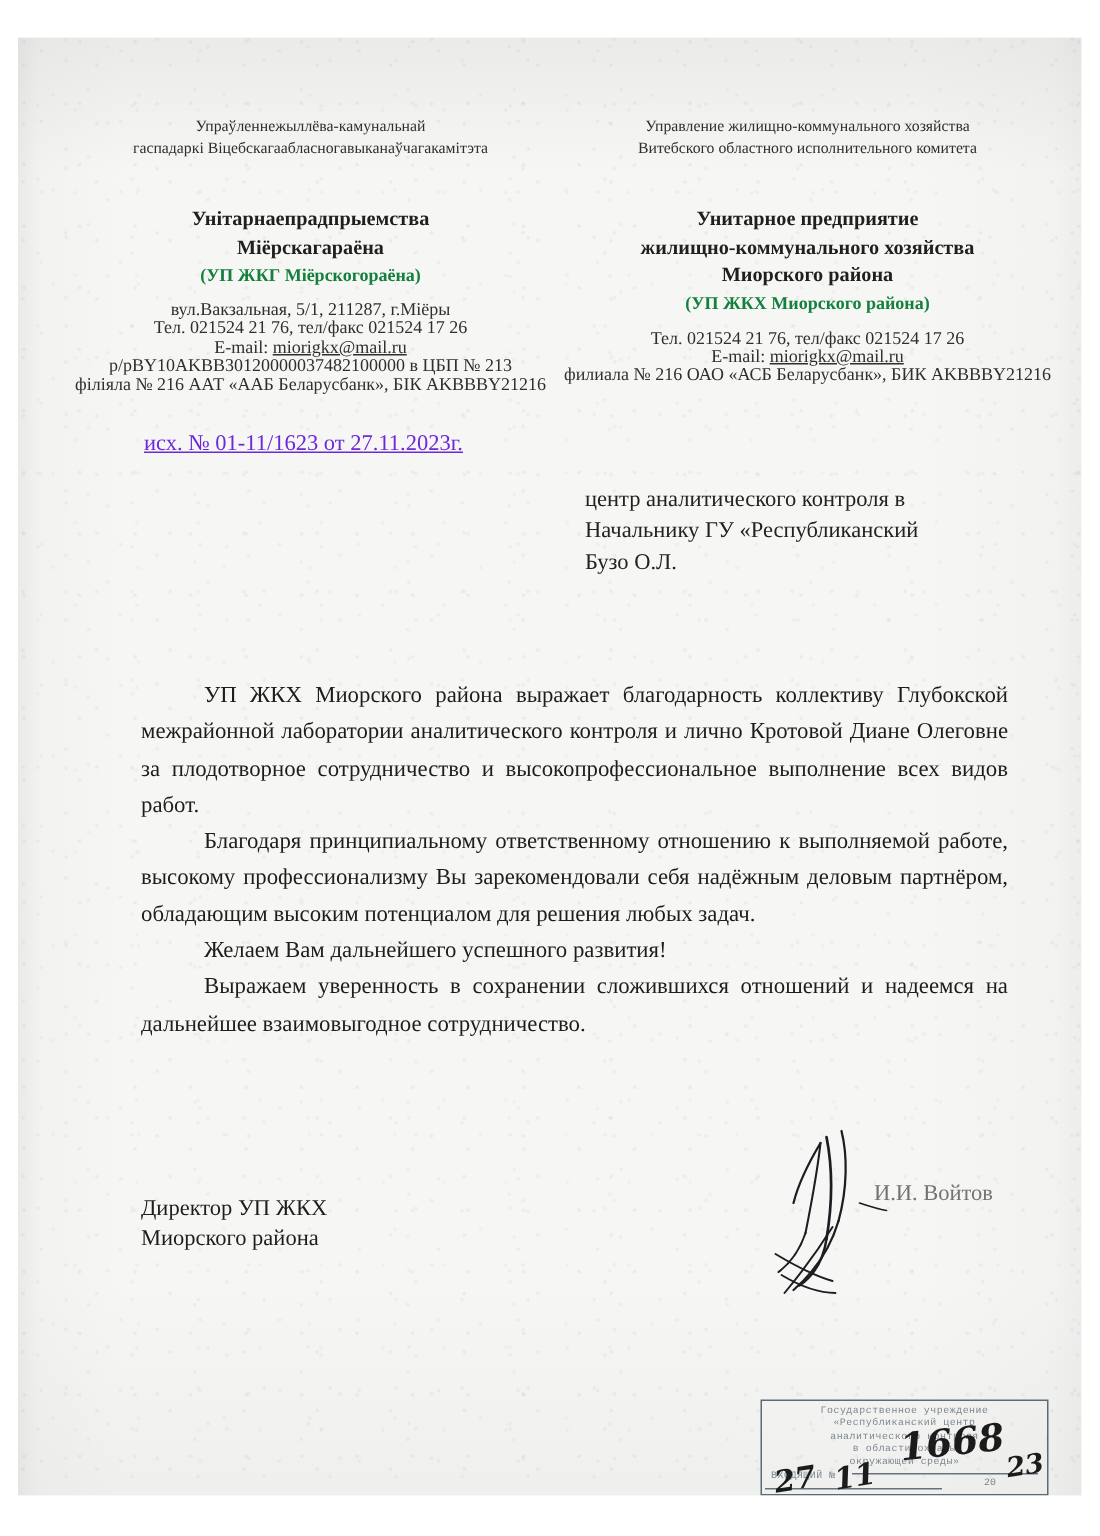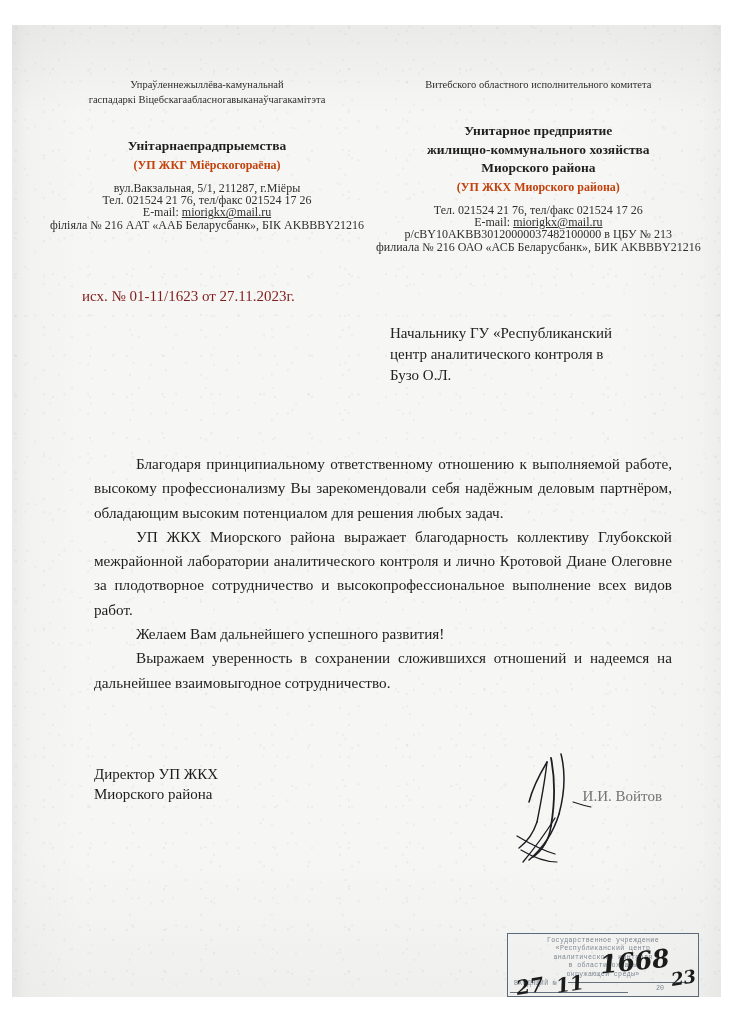--- a/index.html
+++ b/index.html
@@ -101,39 +101,40 @@
     font-size: 13.5px;
     line-height: 18.5px;
     margin-top: 30px;
     color: #1f1f1f;
   }
   .lh-abbr {
     font-weight: bold;
     font-size: 12px;
     line-height: 16px;
     margin-top: 1px;
-    color: #c2410c;
+    color: #15803d;
   }
   .lh-details {
     font-size: 12px;
     line-height: 12.4px;
     margin-top: 9px;
     color: #2f2f2f;
     white-space: nowrap;
   }
   .lh-details .mail { text-decoration: underline; }
 
   
   #refline {
     position: absolute;
-    left: 70px;
+    left: 84px;
     top: 263px;
     font-size: 15px;
-    color: #7f1d1d;
-    z-index: 3;
+    color: #6d28d9;
+    z-index: 3;
+    text-decoration: underline;
   }
 
   
   #addressee {
     position: absolute;
     left: 378px;
     top: 298px;
     width: 310px;
     font-size: 15px;
     line-height: 21px;
@@ -169,20 +170,21 @@
     width: 578px;
     display: flex;
     justify-content: space-between;
     align-items: flex-start;
     z-index: 3;
   }
   .sig-role {
     font-size: 15px;
     line-height: 20px;
     color: #1d1d1d;
+    margin-top: 32px;
   }
   .sig-name {
     font-size: 15px;
     line-height: 20px;
     color: #737373;
     padding-top: 22px;
     padding-right: 10px;
     white-space: nowrap;
   }
   #sig-mark {
@@ -267,66 +269,68 @@
 
     <div id="letterhead">
 
       <div class="lh-col left">
         <div class="lh-authority">
           <div>Упраўленнежыллёва-камунальнай</div>
           <div>гаспадаркі Віцебскагаабласногавыканаўчагакамітэта</div>
         </div>
         <div class="lh-name">
           <div>Унітарнаепрадпрыемства</div>
+          <div>Міёрскагараёна</div>
         </div>
         <div class="lh-abbr">(УП ЖКГ Міёрскогораёна)</div>
         <div class="lh-details">
           <div>вул.Вакзальная, 5/1, 211287, г.Міёры</div>
           <div>Тел. 021524 21 76,   тел/факс  021524 17 26</div>
           <div>
             <span>E-mail:</span>
             <span class="mail">miorigkx@mail.ru</span>
           </div>
+          <div>р/рBY10AKBB30120000037482100000 в ЦБП № 213</div>
           <div>філіяла № 216 ААТ «ААБ Беларусбанк», БІК AKBBBY21216</div>
         </div>
       </div>
 
       <div class="lh-col right">
         <div class="lh-authority">
+          <div>Управление жилищно-коммунального хозяйства</div>
           <div>Витебского областного исполнительного комитета</div>
         </div>
         <div class="lh-name">
           <div>Унитарное предприятие</div>
           <div>жилищно-коммунального хозяйства</div>
           <div>Миорского района</div>
         </div>
         <div class="lh-abbr">(УП ЖКХ Миорского района)</div>
         <div class="lh-details">
           <div>Тел. 021524 21 76,   тел/факс  021524 17 26</div>
           <div>
             <span>E-mail:</span>
             <span class="mail">miorigkx@mail.ru</span>
           </div>
-          <div>р/сBY10AKBB30120000037482100000 в ЦБУ № 213</div>
           <div>филиала № 216 ОАО «АСБ Беларусбанк», БИК AKBBBY21216</div>
         </div>
       </div>
     </div>
 
     <div id="refline">исх. № 01-11/1623 от 27.11.2023г.</div>
 
     <div id="addressee">
+      <div>центр аналитического контроля в</div>
       <div>Начальнику ГУ «Республиканский</div>
-      <div>центр аналитического контроля в</div>
       <div>Бузо О.Л.</div>
     </div>
 
     <div id="body">
+      <p>УП ЖКХ Миорского района выражает благодарность коллективу Глубокской межрайонной лаборатории аналитического контроля и лично Кротовой Диане Олеговне за плодотворное сотрудничество и высокопрофессиональное выполнение всех видов работ.</p>
       <p>Благодаря принципиальному ответственному отношению к выполняемой работе, высокому профессионализму Вы зарекомендовали себя надёжным деловым партнёром, обладающим высоким потенциалом для решения любых задач.</p>
-      <p>УП ЖКХ Миорского района выражает благодарность коллективу Глубокской межрайонной лаборатории аналитического контроля и лично Кротовой Диане Олеговне за плодотворное сотрудничество и высокопрофессиональное выполнение всех видов работ.</p>
       <p class="nojust">Желаем Вам дальнейшего успешного развития!</p>
       <p>Выражаем уверенность в сохранении сложившихся отношений и надеемся на дальнейшее взаимовыгодное сотрудничество.</p>
     </div>
 
     <div id="signature">
       <div class="sig-role">
         <div>Директор УП ЖКХ</div>
         <div>Миорского района</div>
       </div>
 

